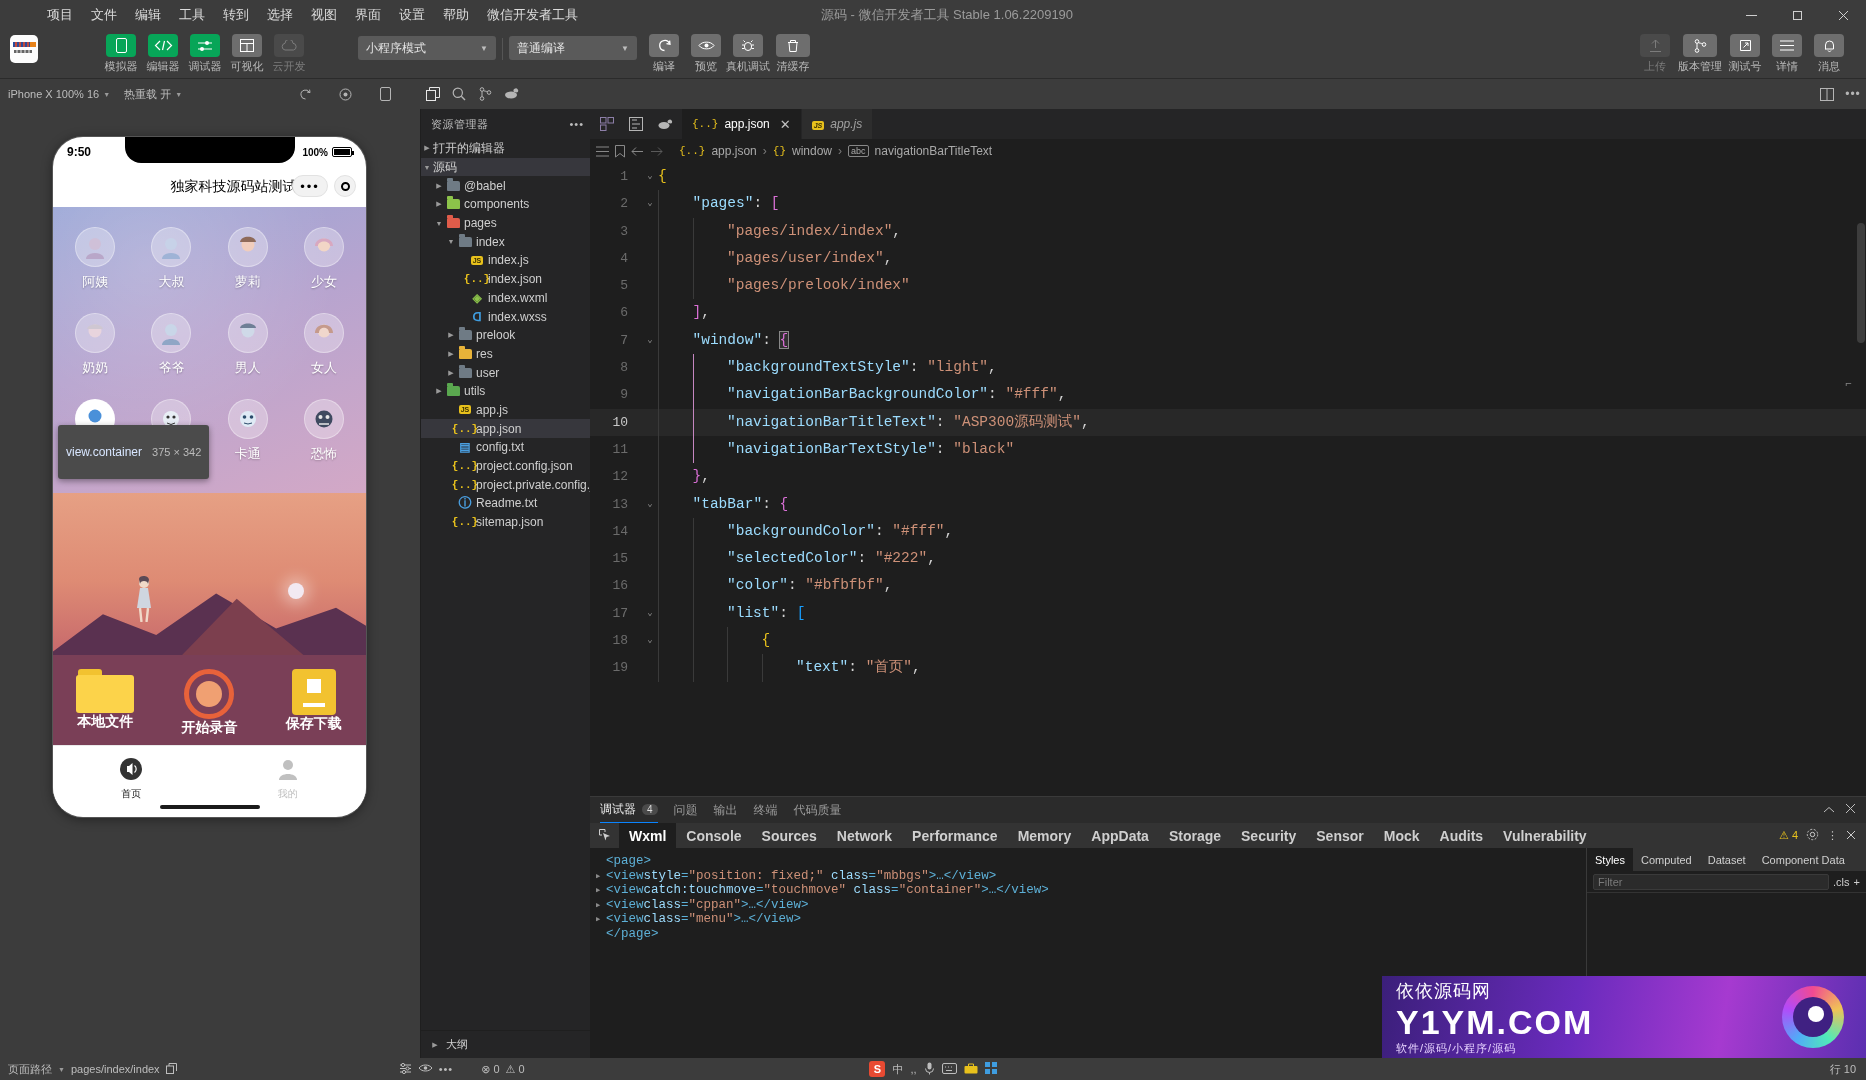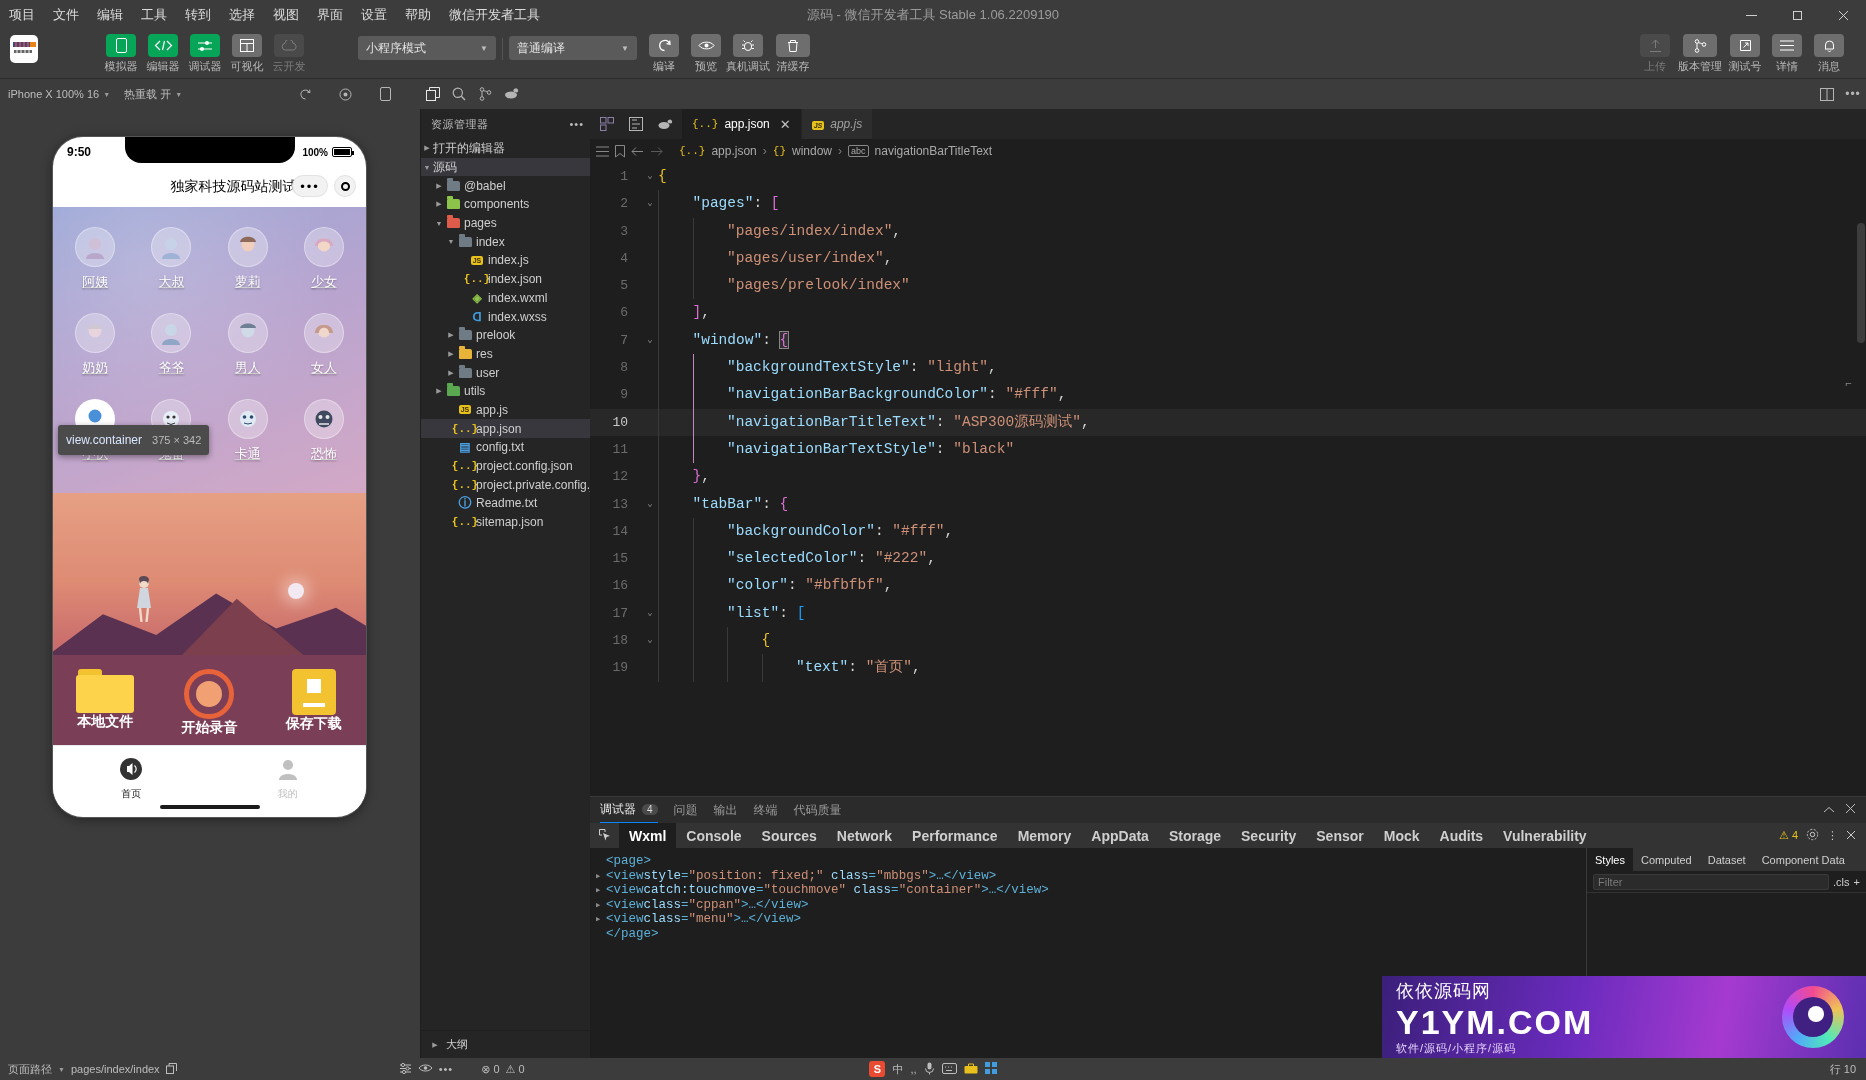--- a/index.html
+++ b/index.html
@@ -10,21 +10,21 @@
     font-size: 12px;
     color: #cccccc;
     overflow: hidden;
     -webkit-font-smoothing: antialiased;
   }
   .app { width: 1866px; height: 1080px; display: flex; flex-direction: column; position: relative; }
 
   
   .menubar {
     height: 30px; background: #3c3c3c; display: flex; align-items: center;
-    flex: 0 0 30px; position: relative;
+    padding-left: 10px; flex: 0 0 30px; position: relative; margin-left: 28px;
   }
   .menu-item { padding: 0 9px; font-size: 13px; color: #dcdcdc; line-height: 30px; cursor: default; }
   .win-title {
     position: absolute; left: 0; right: 0; text-align: center;
     font-size: 13px; color: #9b9b9b; pointer-events: none;
   }
   .win-ctrl { position: absolute; right: 0; top: 0; height: 30px; display: flex; }
   .wc { width: 46px; height: 30px; display: flex; align-items: center; justify-content: center; color: #cfcfcf; }
   .wc svg { display: block; }
 
@@ -107,33 +107,33 @@
   .grid-area {
     height: 286px;
     background: linear-gradient(160deg,#9aa6d6 0%, #b7a4cf 45%, #d3a8c6 100%);
     position: relative;
   }
   .grid-area::before {
     content:''; position:absolute; inset:0;
     background: radial-gradient(circle at 30% 20%, rgba(255,255,255,.18), transparent 60%);
   }
   .gwrap { display: grid; grid-template-columns: repeat(4,1fr); padding: 8px 4px 0 4px; position: relative; }
-  .gcell { display: flex; flex-direction: column; align-items: center; padding: 6px 0 10px; text-decoration: underline; }
+  .gcell { display: flex; flex-direction: column; align-items: center; padding: 6px 0 10px; }
   .gface {
     width: 40px; height: 40px; border-radius: 50%;
     background: rgba(255,255,255,.30); display: flex; align-items: center; justify-content: center;
     border: 1px solid rgba(255,255,255,.35); overflow: hidden;
   }
   .gface svg { display:block; }
   .gcell span { font-size: 13px; color: #fff; margin-top: 6px; text-shadow: 0 1px 2px rgba(0,0,0,.3); }
   .gcell.sel .gface { background: #fff; }
 
   .tooltip {
     position: absolute; left: 5px; top: 288px; z-index: 30;
-    background: #4b4b4b; color: #fff; border-radius: 3px; padding: 8px 8px;
+    background: #4b4b4b; color: #fff; border-radius: 3px; padding: 20px 8px;
     font-size: 12px; display: flex; gap: 10px; align-items: baseline;
     box-shadow: 0 2px 6px rgba(0,0,0,.4);
   }
   .tooltip b { color: #d8e6ff; font-weight: normal; }
   .tooltip .dim { color: #bbb; font-size: 11px; }
 
   .scene {
     height: 252px; position: relative; overflow: hidden;
     background: linear-gradient(180deg,#e6a084 0%, #de8b74 35%, #c2626a 70%, #8e4a5e 100%);
   }

